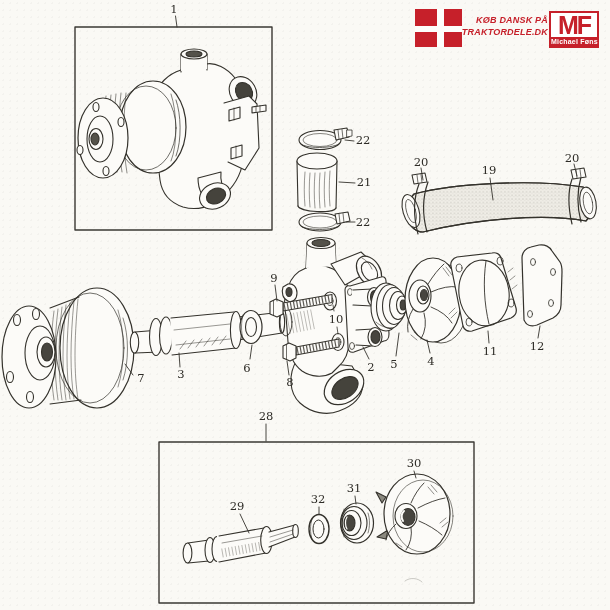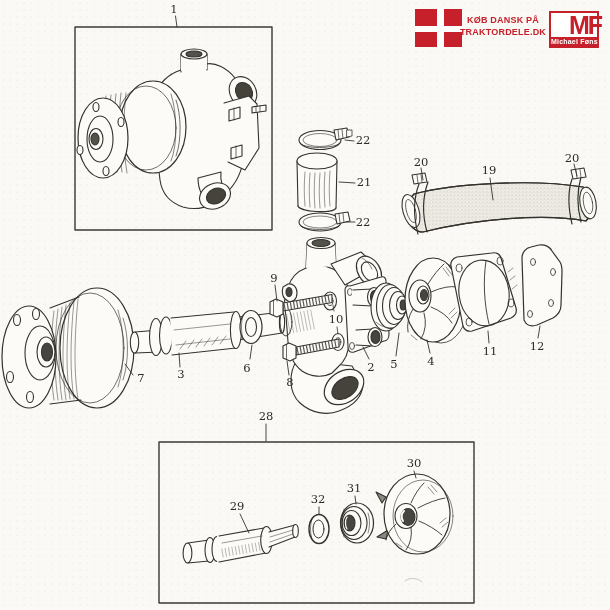--- a/index.html
+++ b/index.html
@@ -11,31 +11,31 @@
     font-family:"Liberation Sans", sans-serif;
   }
   #stage{position:absolute;left:0;top:0;width:610px;height:610px;}
   svg{position:absolute;left:0;top:0;}
   .plbl{font-family:"DejaVu Serif", serif;font-size:11.5px;fill:#2d2b26;}
   
   .flag{position:absolute;left:415px;top:9px;width:47px;height:38px;background:#c6202a;}
   .flag .fv{position:absolute;left:22px;top:0;width:7px;height:38px;background:#fdfdfb;}
   .flag .fh{position:absolute;left:0;top:17px;width:47px;height:6px;background:#fdfdfb;}
   .tagline{
-    position:absolute;left:458px;top:14px;width:90px;text-align:center;
-    color:#c6202a;font-weight:bold;font-size:9px;line-height:12px;
+    position:absolute;left:458px;top:14px;width:90px;text-align:right;
+    color:#c6202a;font-style:italic;font-weight:bold;font-size:9px;line-height:12px;
     letter-spacing:0.2px;white-space:nowrap;
   }
   .mfbox{
     position:absolute;left:549px;top:11px;width:50px;height:37px;box-sizing:border-box;
     border:2px solid #c6202a;background:#fff;display:flex;flex-direction:column;
   }
   .mfbox .mf{
     flex:1;color:#c6202a;font-weight:bold;font-size:25px;line-height:24px;
-    letter-spacing:-2px;font-family:"Liberation Sans",sans-serif;padding-left:18px;
+    text-align:center;letter-spacing:-2px;font-family:"Liberation Sans",sans-serif;
   }
   .mfbox .sub{
     background:#c6202a;color:#fff;font-size:7px;font-weight:bold;height:10px;
     line-height:10px;text-align:center;white-space:nowrap;letter-spacing:0.2px;
   }
 </style>
 </head>
 <body>
 
 <div id="stage">

